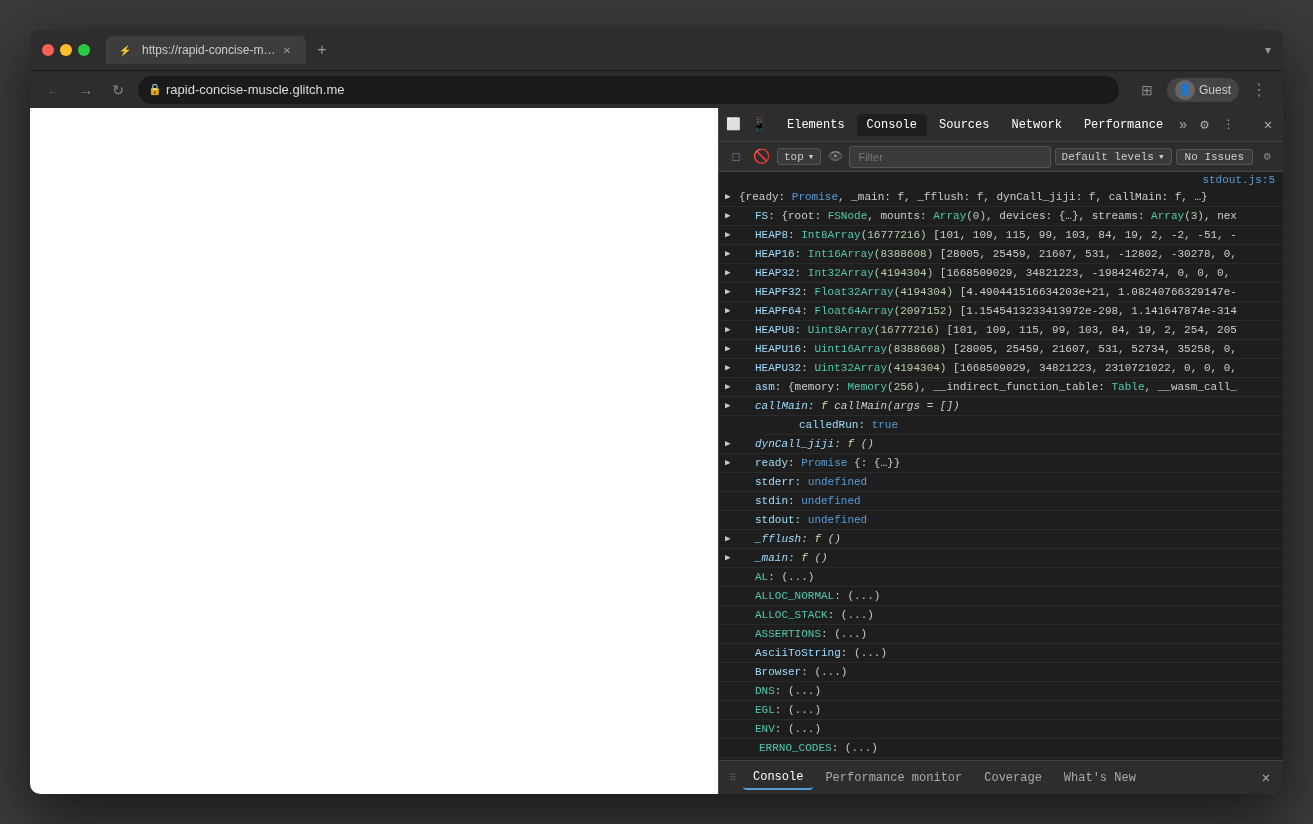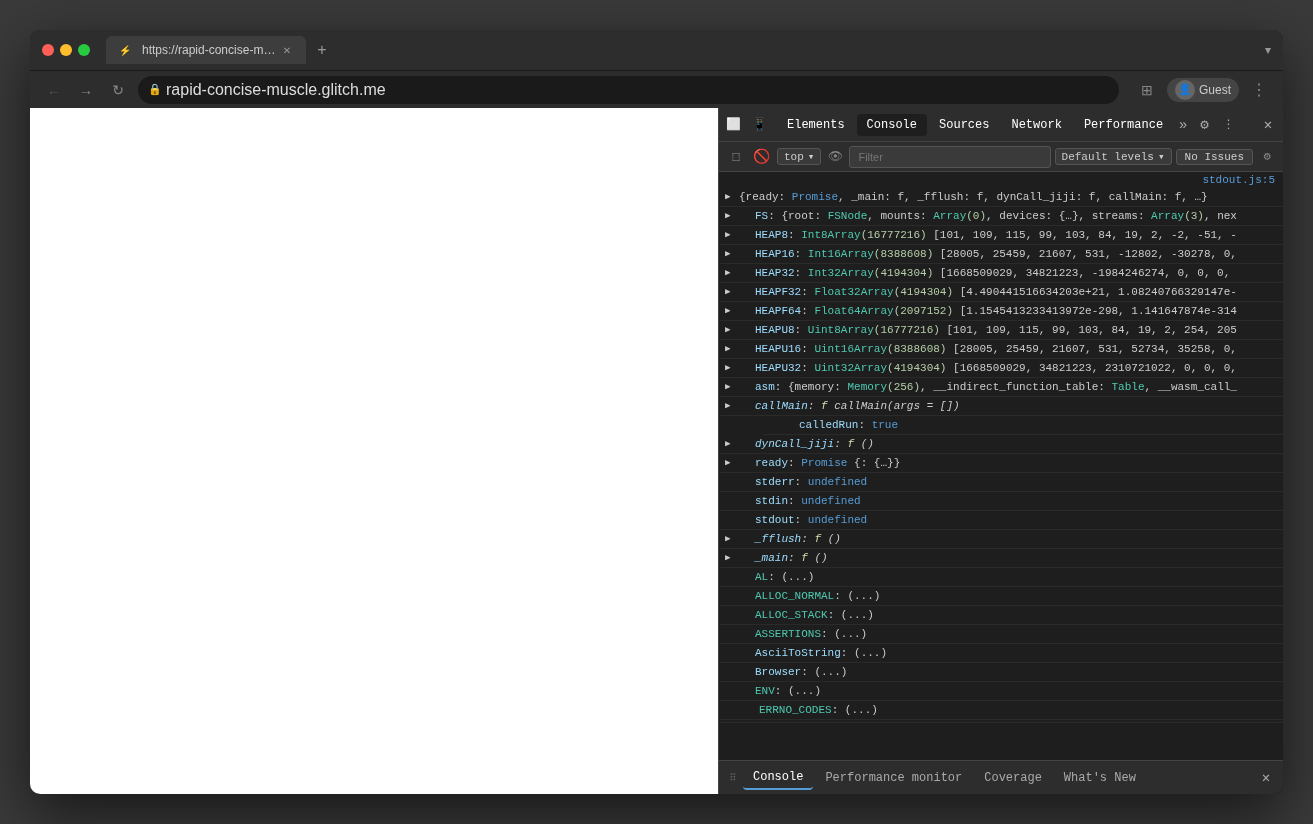--- a/index.html
+++ b/index.html
@@ -491,21 +491,21 @@
     </div>
   </div>
 
   <div class="address-bar">
     <div class="nav-btn disabled">←</div>
     <div class="nav-btn">→</div>
     <div class="nav-btn">↻</div>
     <div class="address-wrapper">
       <span class="lock-icon">🔒</span>
       <div class="address-text">
-        <span style="font-size:16px;color:#ddd;">rapid-concise-muscle.glitch.me</span>
+        <span style="font-size:13px;color:#ddd;">rapid-concise-muscle.glitch.me</span>
       </div>
     </div>
     <div class="addr-right-icons">
       <div class="addr-icon">⊞</div>
     </div>
     <div class="profile-area">
       <div class="profile-avatar">👤</div>
       <span class="profile-name">Guest</span>
     </div>
     <div class="menu-btn">⋮</div>
@@ -574,20 +574,22 @@
           <div class="console-line" style="padding-left: 36px;"><span class="arrow"></span><span><span class="key">stdin</span>: <span class="val-keyword">undefined</span></span></div>
           <div class="console-line" style="padding-left: 36px;"><span class="arrow"></span><span><span class="key">stdout</span>: <span class="val-keyword">undefined</span></span></div>
           <div class="console-line expandable" style="padding-left: 36px;"><span class="arrow">▶</span><span><em><span class="key">_fflush</span>: <span class="val-func">f</span> ()</em></span></div>
           <div class="console-line expandable" style="padding-left: 36px;"><span class="arrow">▶</span><span><em><span class="key">_main</span>: <span class="val-func">f</span> ()</em></span></div>
           <div class="console-line" style="padding-left: 36px;"><span class="arrow"></span><span><span style="color: rgb(78, 201, 176); text-align: center;">AL</span>: (...)</span></div>
           <div class="console-line" style="padding-left: 36px;"><span class="arrow"></span><span><span style="color: rgb(78, 201, 176);">ALLOC_NORMAL</span>: (...)</span></div>
           <div class="console-line" style="padding-left: 36px;"><span class="arrow"></span><span><span style="color: rgb(78, 201, 176);">ALLOC_STACK</span>: (...)</span></div>
           <div class="console-line" style="padding-left: 36px;"><span class="arrow"></span><span><span style="color: rgb(78, 201, 176);">ASSERTIONS</span>: (...)</span></div>
           <div class="console-line" style="padding-left: 36px;"><span class="arrow"></span><span><span class="key">AsciiToString</span>: (...)</span></div>
           <div class="console-line" style="padding-left: 36px;"><span class="arrow"></span><span><span class="key">Browser</span>: (...)</span></div>
+          <div class="console-line" style="padding-left: 36px;"><span class="arrow"></span><span><span style="color: rgb(78, 201, 176);">DNS</span>: (...)</span></div>
+          <div class="console-line" style="padding-left: 36px;"><span class="arrow"></span><span><span style="color: rgb(78, 201, 176);">EGL</span>: (...)</span></div>
           <div class="console-line" style="padding-left: 36px;"><span class="arrow"></span><span><span style="color: rgb(78, 201, 176);">ENV</span>: (...)</span></div>
           <div class="console-line" style="padding-left: 40px;"><span class="arrow"></span><span><span style="color: rgb(78, 201, 176);">ERRNO_CODES</span>: (...)</span></div>
           <div class="console-line" style="padding-left: 36px;">
             <span class="arrow"></span>
           </div>
         </div>
 
       <div class="devtools-drawer">
         <div class="drawer-drag">⠿</div>
         <div class="drawer-tab active">Console</div>

